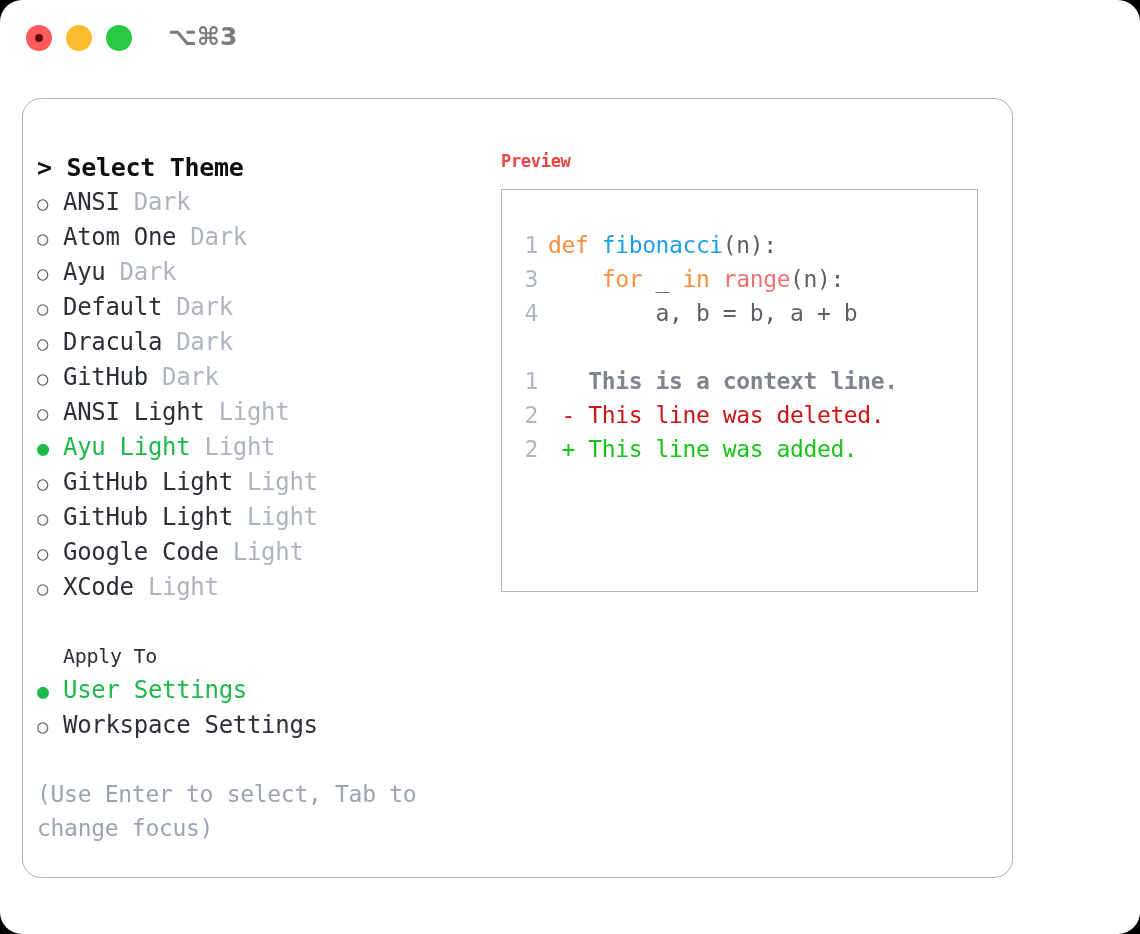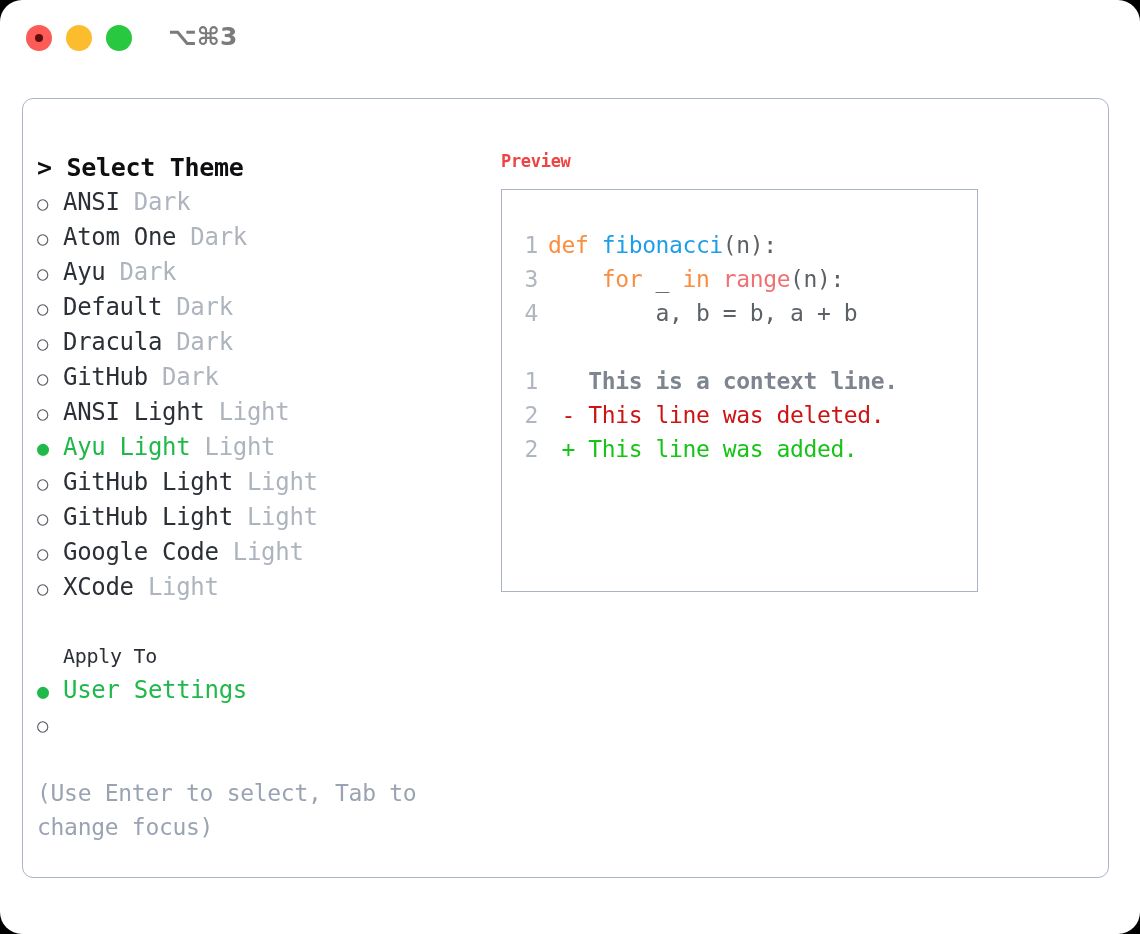--- a/index.html
+++ b/index.html
@@ -65,24 +65,24 @@
     font-weight: bold;
     color: #7b7b7b;
     letter-spacing: 0px;
     white-space: pre;
   }
 
   
   .panel {
     position: absolute;
     left: 22px; top: 98px;
-    width: 1087px;
+    width: 991px;
     height: 780px;
     border: 1.6px solid #aab4c4;
-    border-radius: 11px;
+    border-radius: 19px;
     background: #ffffff;
     box-sizing: border-box;
   }
 
   .cols {
     position: absolute;
     left: 0; top: 0;
     width: 100%;
     height: 100%;
   }
@@ -227,21 +227,21 @@
             <div class="opt"><span class="marker">○</span><span class="name">GitHub Light</span><span class="gap"> </span><span class="kind">Light</span></div>
             <div class="opt"><span class="marker">○</span><span class="name">GitHub Light</span><span class="gap"> </span><span class="kind">Light</span></div>
             <div class="opt"><span class="marker">○</span><span class="name">Google Code</span><span class="gap"> </span><span class="kind">Light</span></div>
             <div class="opt"><span class="marker">○</span><span class="name">XCode</span><span class="gap"> </span><span class="kind">Light</span></div>
           </div>
 
         <div class="apply-block">
           <div class="apply-title">Apply To</div>
           <div id="apply-list">
               <div class="opt selected"><span class="marker">●</span><span class="name">User Settings</span></div>
-              <div class="opt"><span class="marker">○</span></div>
+              <div class="opt"><span class="marker">○</span><span class="name">Workspace Settings</span></div>
             </div>
         </div>
 
         <div class="hint">(Use Enter to select, Tab to change focus)</div>
       </div>
 
       <div class="right">
         <div class="preview-title">Preview</div>
         <div class="preview-box">
           <div class="code">

